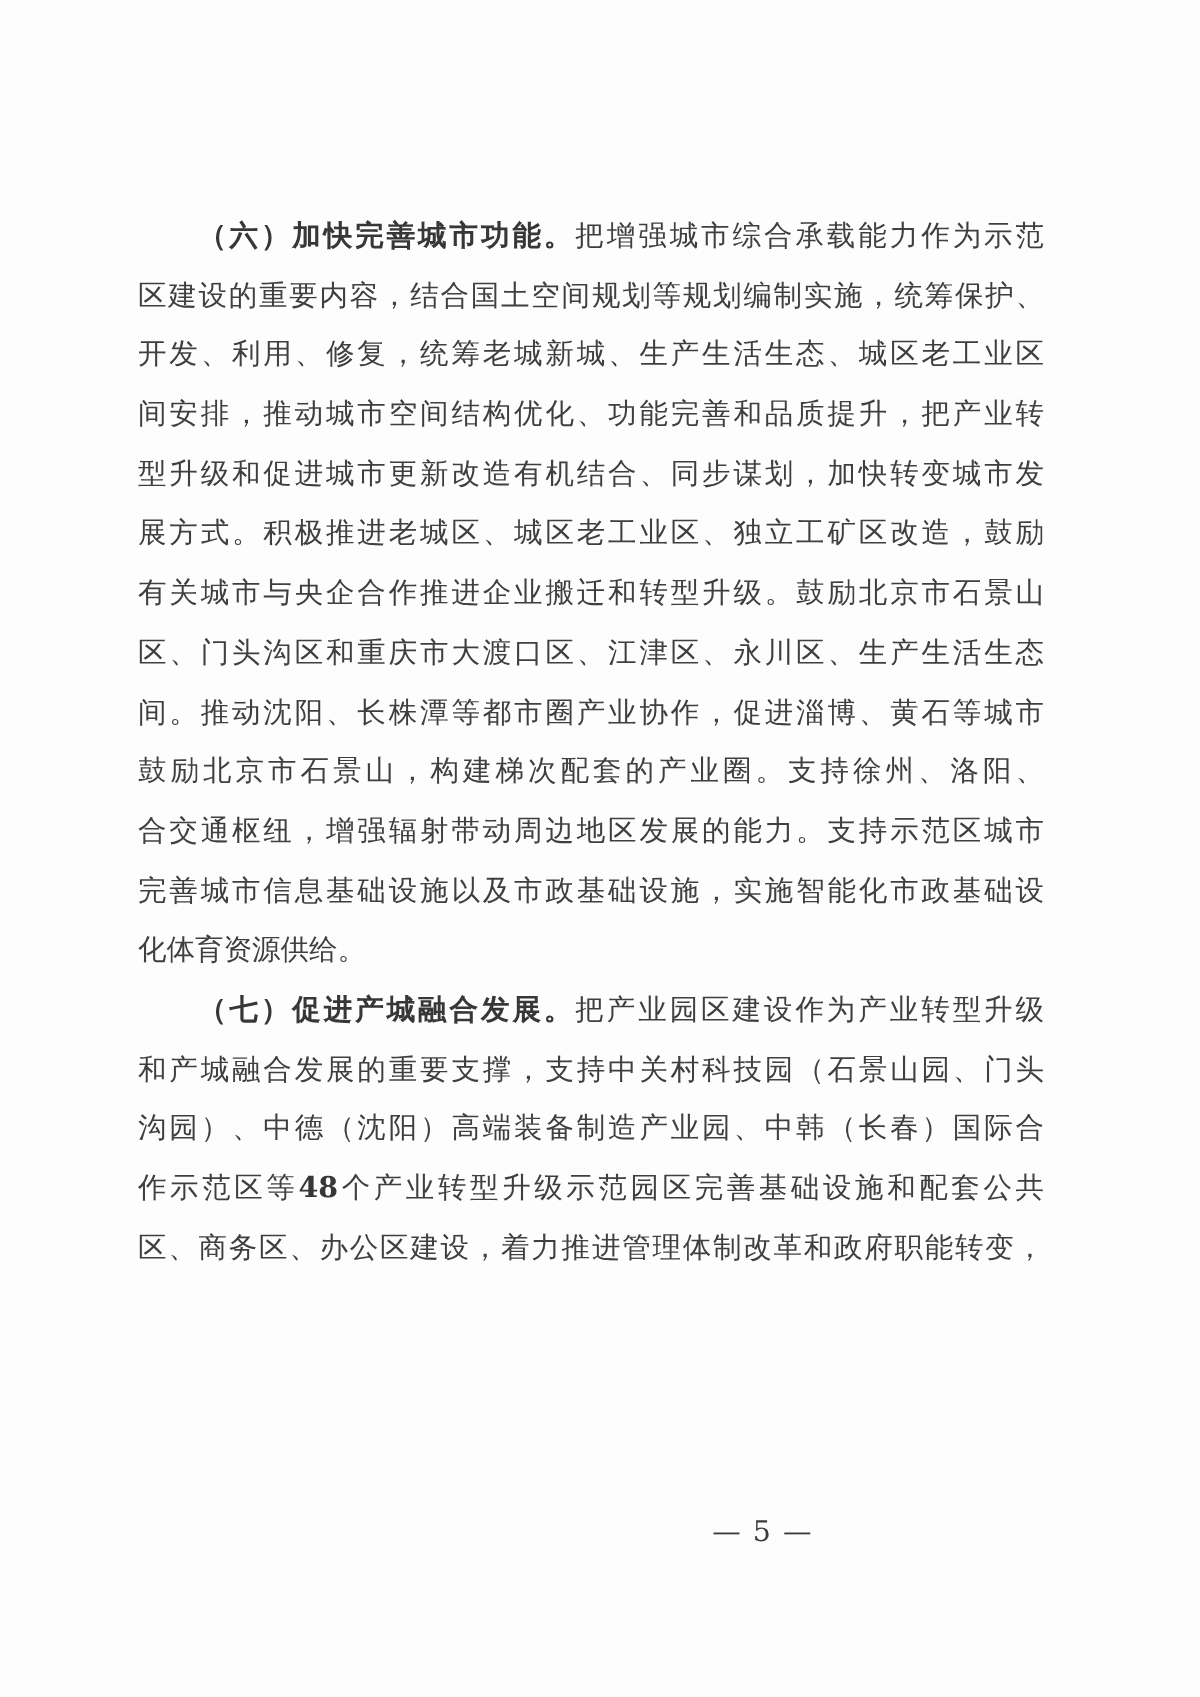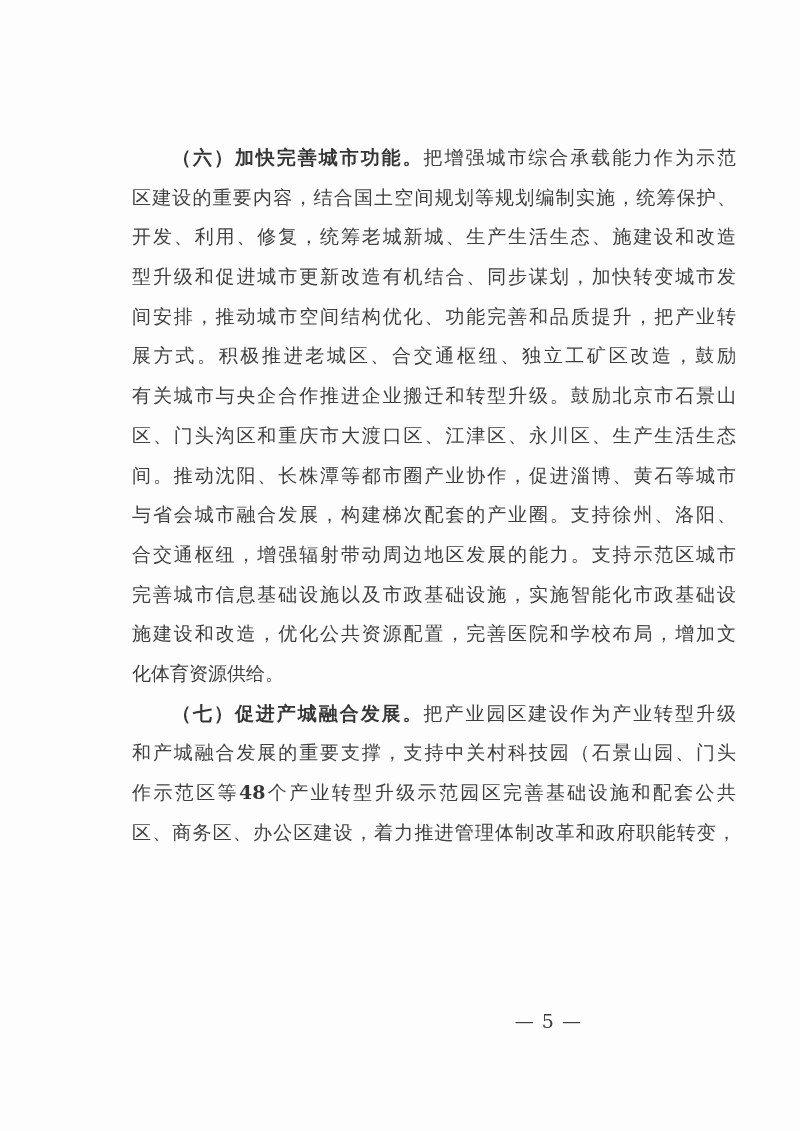--- a/index.html
+++ b/index.html
@@ -9,21 +9,20 @@
     height: 1131px;
     overflow: hidden;
     background: #fdfdfd;
     font-family: "DejaVu Serif", "Liberation Serif", serif;
   }
   .page {
     position: relative;
     width: 660px;
     height: 1131px;
     background: #fdfdfd;
-    margin-left: 40px;
   }
   .content {
     position: absolute;
     left: 92px;
     top: 138px;
     width: 604px;
   }
   .line {
     height: 39.7px;
     line-height: 39.7px;
@@ -53,31 +52,31 @@
     letter-spacing: 1px;
   }
 </style>
 </head>
 <body>
 
 <div class="page">
   <div class="content">
       <div class="line first"><span class="seg-bold">（六）加快完善城市功能。</span><span>把增强城市综合承载能力作为示范</span></div>
       <div class="line"><span>区建设的重要内容，结合国土空间规划等规划编制实施，统筹保护、</span></div>
-      <div class="line"><span>开发、利用、修复，统筹老城新城、生产生活生态、施建设和改造</span></div>
+      <div class="line"><span>开发、利用、修复，统筹老城新城、生产生活生态、城区老工业区</span></div>
+      <div class="line"><span>间安排，推动城市空间结构优化、功能完善和品质提升，把产业转</span></div>
       <div class="line"><span>型升级和促进城市更新改造有机结合、同步谋划，加快转变城市发</span></div>
-      <div class="line"><span>间安排，推动城市空间结构优化、功能完善和品质提升，把产业转</span></div>
-      <div class="line"><span>展方式。积极推进老城区、合交通枢纽、独立工矿区改造，鼓励</span></div>
+      <div class="line"><span>展方式。积极推进老城区、城区老工业区、独立工矿区改造，鼓励</span></div>
       <div class="line"><span>有关城市与央企合作推进企业搬迁和转型升级。鼓励北京市石景山</span></div>
       <div class="line"><span>区、门头沟区和重庆市大渡口区、江津区、永川区、生产生活生态</span></div>
       <div class="line"><span>间。推动沈阳、长株潭等都市圈产业协作，促进淄博、黄石等城市</span></div>
-      <div class="line"><span>与省会城市融合发展，构建梯次配套的产业圈。支持徐州、洛阳、</span></div>
+      <div class="line"><span>鼓励北京市石景山，构建梯次配套的产业圈。支持徐州、洛阳、</span></div>
       <div class="line"><span>合交通枢纽，增强辐射带动周边地区发展的能力。支持示范区城市</span></div>
       <div class="line"><span>完善城市信息基础设施以及市政基础设施，实施智能化市政基础设</span></div>
-      <div class="line"><span>施建设和改造，优化公共资源配置，完善医院和学校布局，增加文</span></div>
       <div class="line no-stretch"><span>化体育资源供给。</span></div>
       <div class="line first"><span class="seg-bold">（七）促进产城融合发展。</span><span>把产业园区建设作为产业转型升级</span></div>
       <div class="line"><span>和产城融合发展的重要支撑，支持中关村科技园（石景山园、门头</span></div>
+      <div class="line"><span>沟园）、中德（沈阳）高端装备制造产业园、中韩（长春）国际合</span></div>
       <div class="line"><span>作示范区等</span><span class="seg-bold">48</span><span>个产业转型升级示范园区完善基础设施和配套公共</span></div>
       <div class="line"><span>区、商务区、办公区建设，着力推进管理体制改革和政府职能转变，</span></div>
     </div>
   <div class="page-number">— 5 —</div>
 </div>
 
 </body></html>

